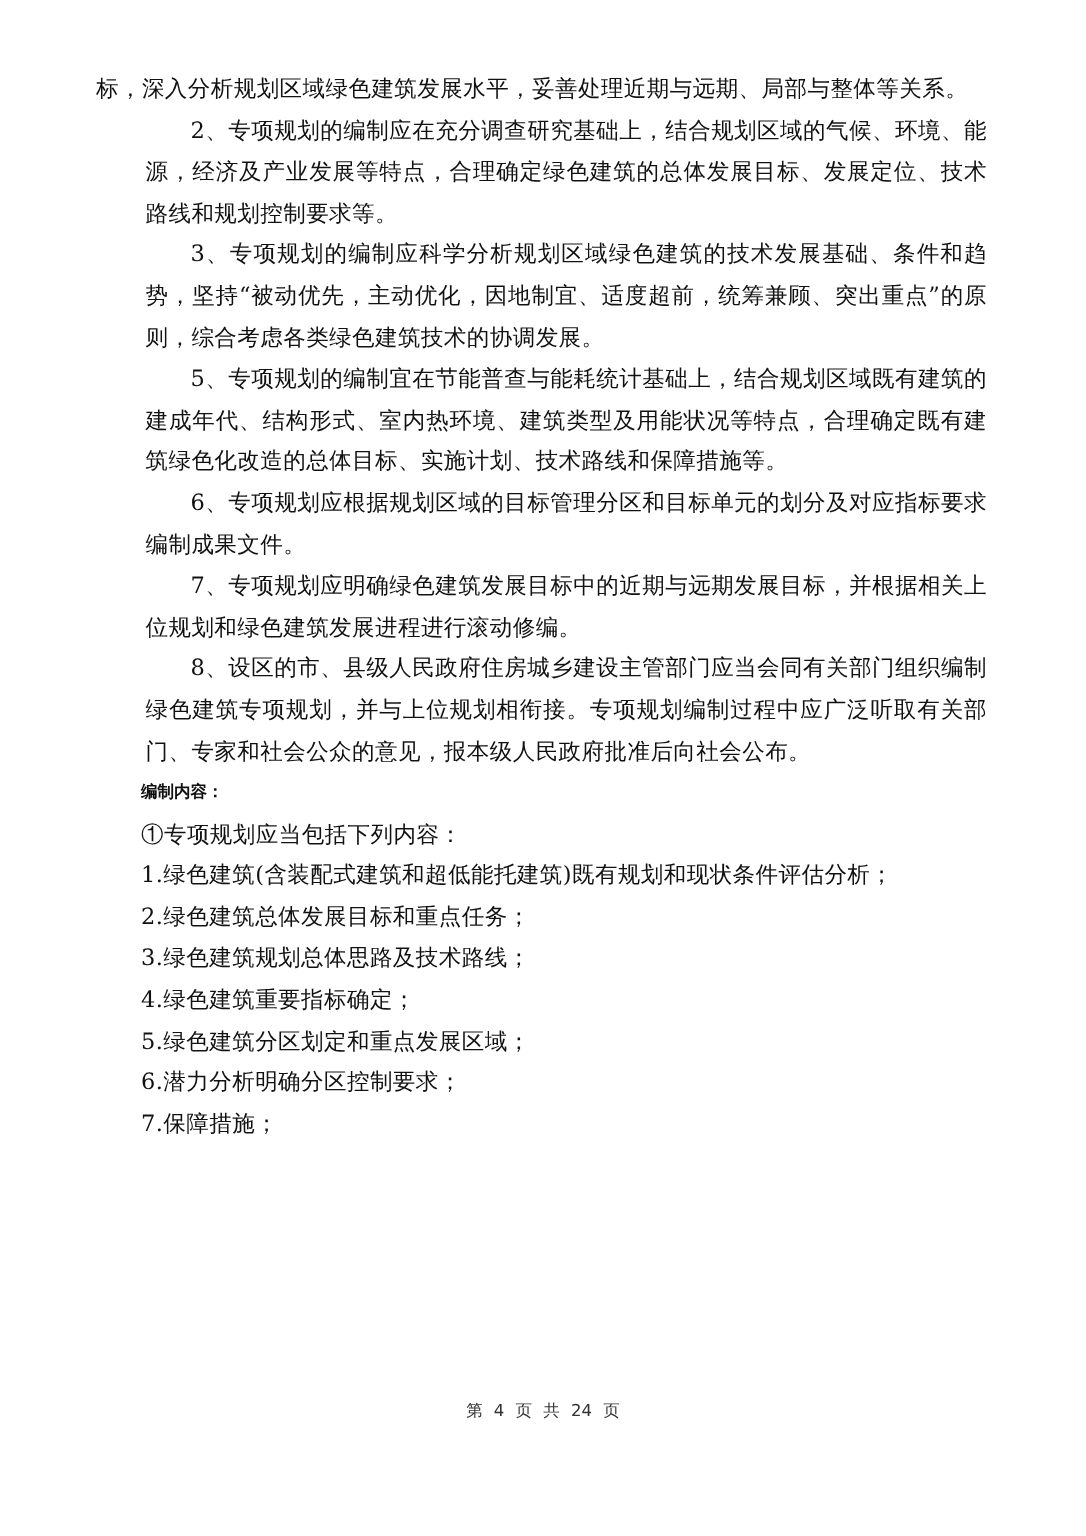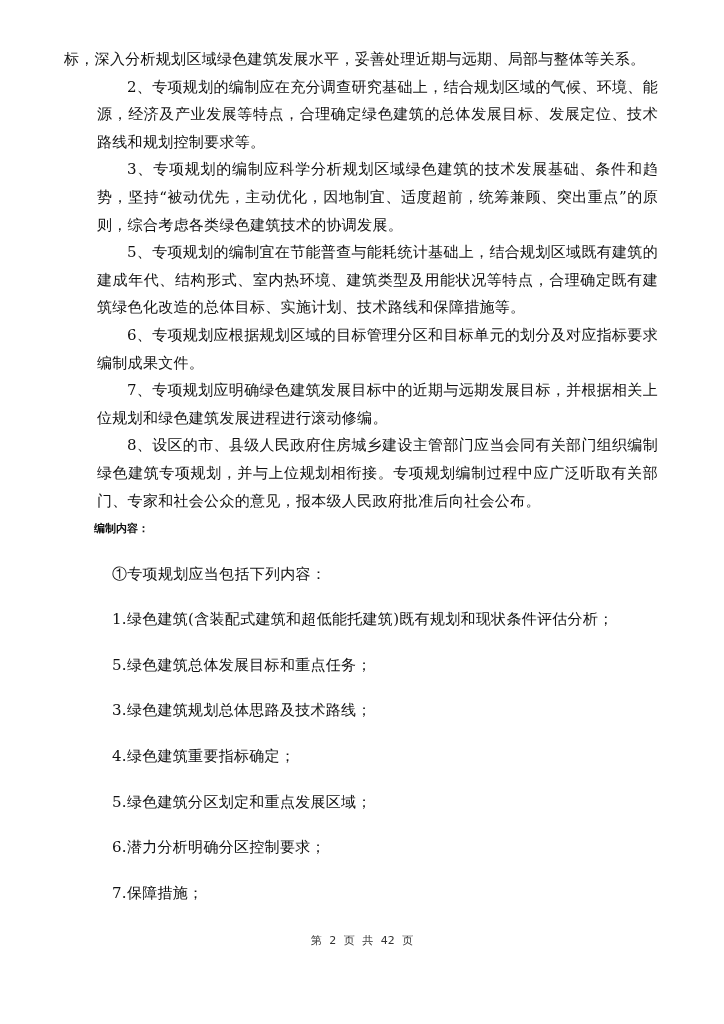--- a/index.html
+++ b/index.html
@@ -4,41 +4,41 @@
 <style>
   html, body { margin: 0; padding: 0; background: #ffffff; }
   body { width: 724px; height: 1024px; position: relative; overflow: hidden;
          font-family: "DejaVu Serif", "Liberation Serif", serif; color: #111; }
   .page { position: absolute; left: 64px; top: 46px; width: 594px; }
   .para { margin: 0; font-size: 15px; line-height: 27.6px; text-align: justify;
           text-justify: inter-character; letter-spacing: 0.3px; }
   .indent { text-indent: 30px; margin-left: 33px; }
   .heading { font-weight: bold; font-family: Liberation Sans, sans-serif;
              font-size: 11px; line-height: 27.6px; padding-left: 30px; margin: 0; }
-  .item { font-size: 15px; line-height: 27.6px; padding-left: 30px; margin: 18px; letter-spacing: 0.3px; }
+  .item { font-size: 15px; line-height: 27.6px; padding-left: 30px; margin: 0; letter-spacing: 0.3px; }
   .footer { position: absolute; left: 0; width: 724px; top: 933px; text-align: center;
             font-family: "DejaVu Sans", "Liberation Sans", sans-serif; font-size: 11px; color: #333;
             word-spacing: 4px; }
 </style>
 </head>
 <body>
 
 <div class="page">
   <p class="para">标，深入分析规划区域绿色建筑发展水平，妥善处理近期与远期、局部与整体等关系。</p>
   <p class="para indent">2、专项规划的编制应在充分调查研究基础上，结合规划区域的气候、环境、能源，经济及产业发展等特点，合理确定绿色建筑的总体发展目标、发展定位、技术路线和规划控制要求等。</p>
   <p class="para indent">3、专项规划的编制应科学分析规划区域绿色建筑的技术发展基础、条件和趋势，坚持“被动优先，主动优化，因地制宜、适度超前，统筹兼顾、突出重点”的原则，综合考虑各类绿色建筑技术的协调发展。</p>
   <p class="para indent">5、专项规划的编制宜在节能普查与能耗统计基础上，结合规划区域既有建筑的建成年代、结构形式、室内热环境、建筑类型及用能状况等特点，合理确定既有建筑绿色化改造的总体目标、实施计划、技术路线和保障措施等。</p>
   <p class="para indent">6、专项规划应根据规划区域的目标管理分区和目标单元的划分及对应指标要求编制成果文件。</p>
   <p class="para indent">7、专项规划应明确绿色建筑发展目标中的近期与远期发展目标，并根据相关上位规划和绿色建筑发展进程进行滚动修编。</p>
   <p class="para indent">8、设区的市、县级人民政府住房城乡建设主管部门应当会同有关部门组织编制绿色建筑专项规划，并与上位规划相衔接。专项规划编制过程中应广泛听取有关部门、专家和社会公众的意见，报本级人民政府批准后向社会公布。</p>
 
   <p class="heading">编制内容：</p>
   <p class="item">①专项规划应当包括下列内容：</p>
   <p class="item">1.绿色建筑(含装配式建筑和超低能托建筑)既有规划和现状条件评估分析；</p>
-  <p class="item">5.绿色建筑总体发展目标和重点任务；</p>
+  <p class="item">2.绿色建筑总体发展目标和重点任务；</p>
   <p class="item">3.绿色建筑规划总体思路及技术路线；</p>
   <p class="item">4.绿色建筑重要指标确定；</p>
   <p class="item">5.绿色建筑分区划定和重点发展区域；</p>
   <p class="item">6.潜力分析明确分区控制要求；</p>
   <p class="item">7.保障措施；</p>
 </div>
 
-<div class="footer">第 2 页 共 42 页</div>
+<div class="footer">第 4 页 共 24 页</div>
 
 </body></html>

